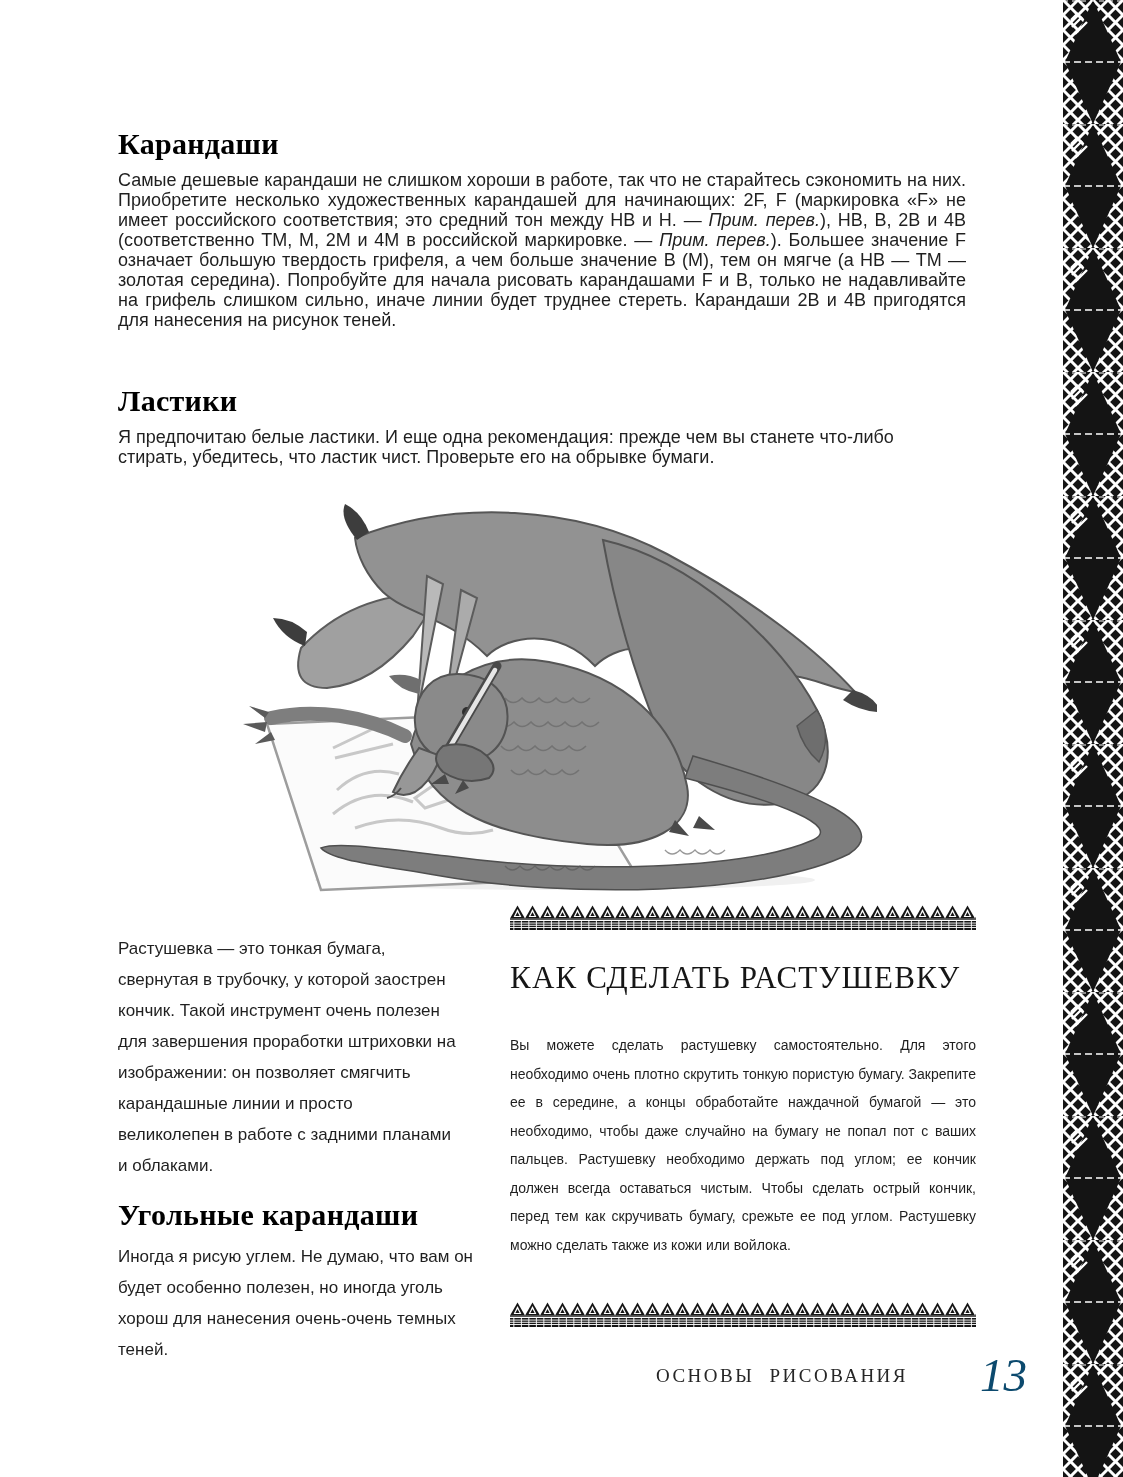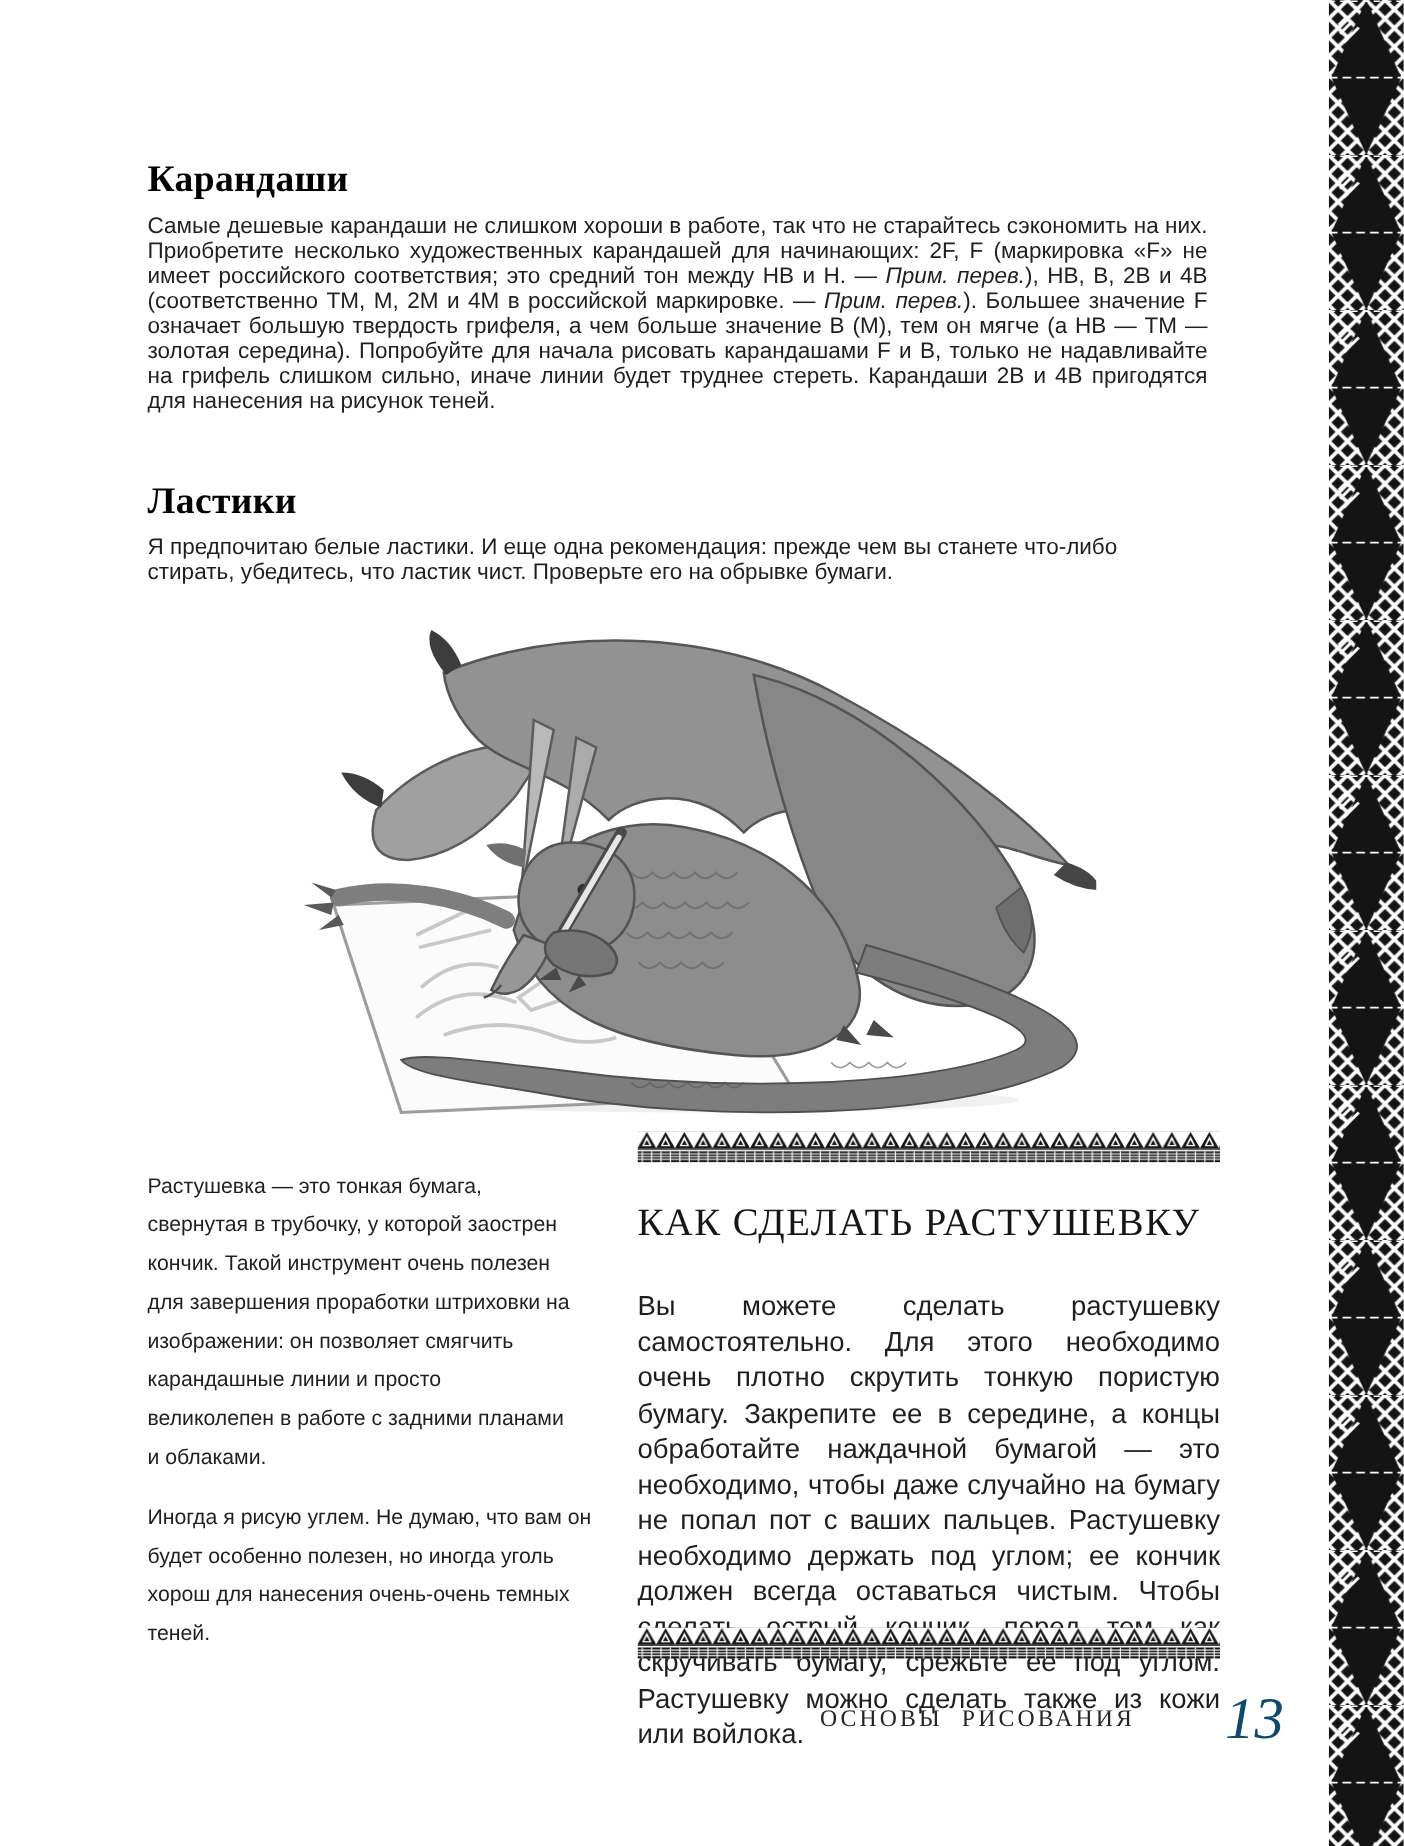--- a/index.html
+++ b/index.html
@@ -8,21 +8,21 @@
     font-family:"Liberation Sans", sans-serif;color:#1f1f1f;overflow:hidden;
   }
   .abs{position:absolute;}
   h2.sec{
     font-family:"Liberation Serif", serif;font-weight:700;font-size:30px;
     color:#000000;margin:0 0 9px 0;letter-spacing:.3px;
   }
   p.body{font-size:18px;line-height:20px;margin:0;}
   .just{text-align:justify;}
   .leftcol p.body{font-size:17px;line-height:31px;}
-  .rightcol p.body{font-size:22px;line-height:28.5px;text-align:justify;}
+  .rightcol p.body{font-size:14px;line-height:28.5px;text-align:justify;}
   .howto-title{
     font-family:"Liberation Serif", serif;font-weight:400;font-size:31px;
     letter-spacing:1.2px;color:#161616;margin:0;white-space:nowrap;
   }
   .footer{
     position:absolute;top:1352px;right:96px;display:flex;align-items:center;gap:72px;
   }
   .runhead{
     font-family:"Liberation Serif", serif;font-size:19px;letter-spacing:2.5px;
     word-spacing:8px;color:#262626;
@@ -116,20 +116,21 @@
 
   <path d="M238,248 q26,-6 44,10 q12,12 2,22 q-24,8 -46,-6 q-14,-14 0,-26 z" fill="#767676" stroke="#4f4f4f" stroke-width="2"></path>
   <path d="M240,276 l-14,10 l18,0 z M258,282 l-8,14 l14,-6 z" fill="#4a4a4a"></path>
 </svg>
 
 <section class="abs leftcol" style="left:118px;top:933px;width:340px;">
   <p class="body">Растушевка — это тонкая бумага, свернутая в трубочку, у которой заострен кончик. Такой инструмент очень полезен для завершения проработки штриховки на изображении: он позволяет смягчить карандашные линии и просто великолепен в работе с задними планами и облаками.</p>
 </section>
 
 <section class="abs leftcol" style="left:118px;top:1198px;width:360px;">
+  <h2 class="sec">Угольные карандаши</h2>
   <p class="body">Иногда я рисую углем. Не думаю, что вам он будет особенно полезен, но иногда уголь хорош для нанесения очень-очень темных теней.</p>
 </section>
 
 <section class="abs rightcol" style="left:510px;top:905px;width:466px;height:430px;">
   <svg class="hborder abs" style="left:0;top:0;" width="466" height="25" viewBox="0 0 466 25" aria-hidden="true">
     <defs>
       <pattern id="hb1" width="15" height="25" patternUnits="userSpaceOnUse">
         <rect width="15" height="25" fill="#ffffff"></rect>
         <polygon points="0,13.5 7.5,0.5 15,13.5" fill="#151515"></polygon>
         <polygon points="7.5,4 3.6,12 11.4,12" fill="#ffffff"></polygon>

